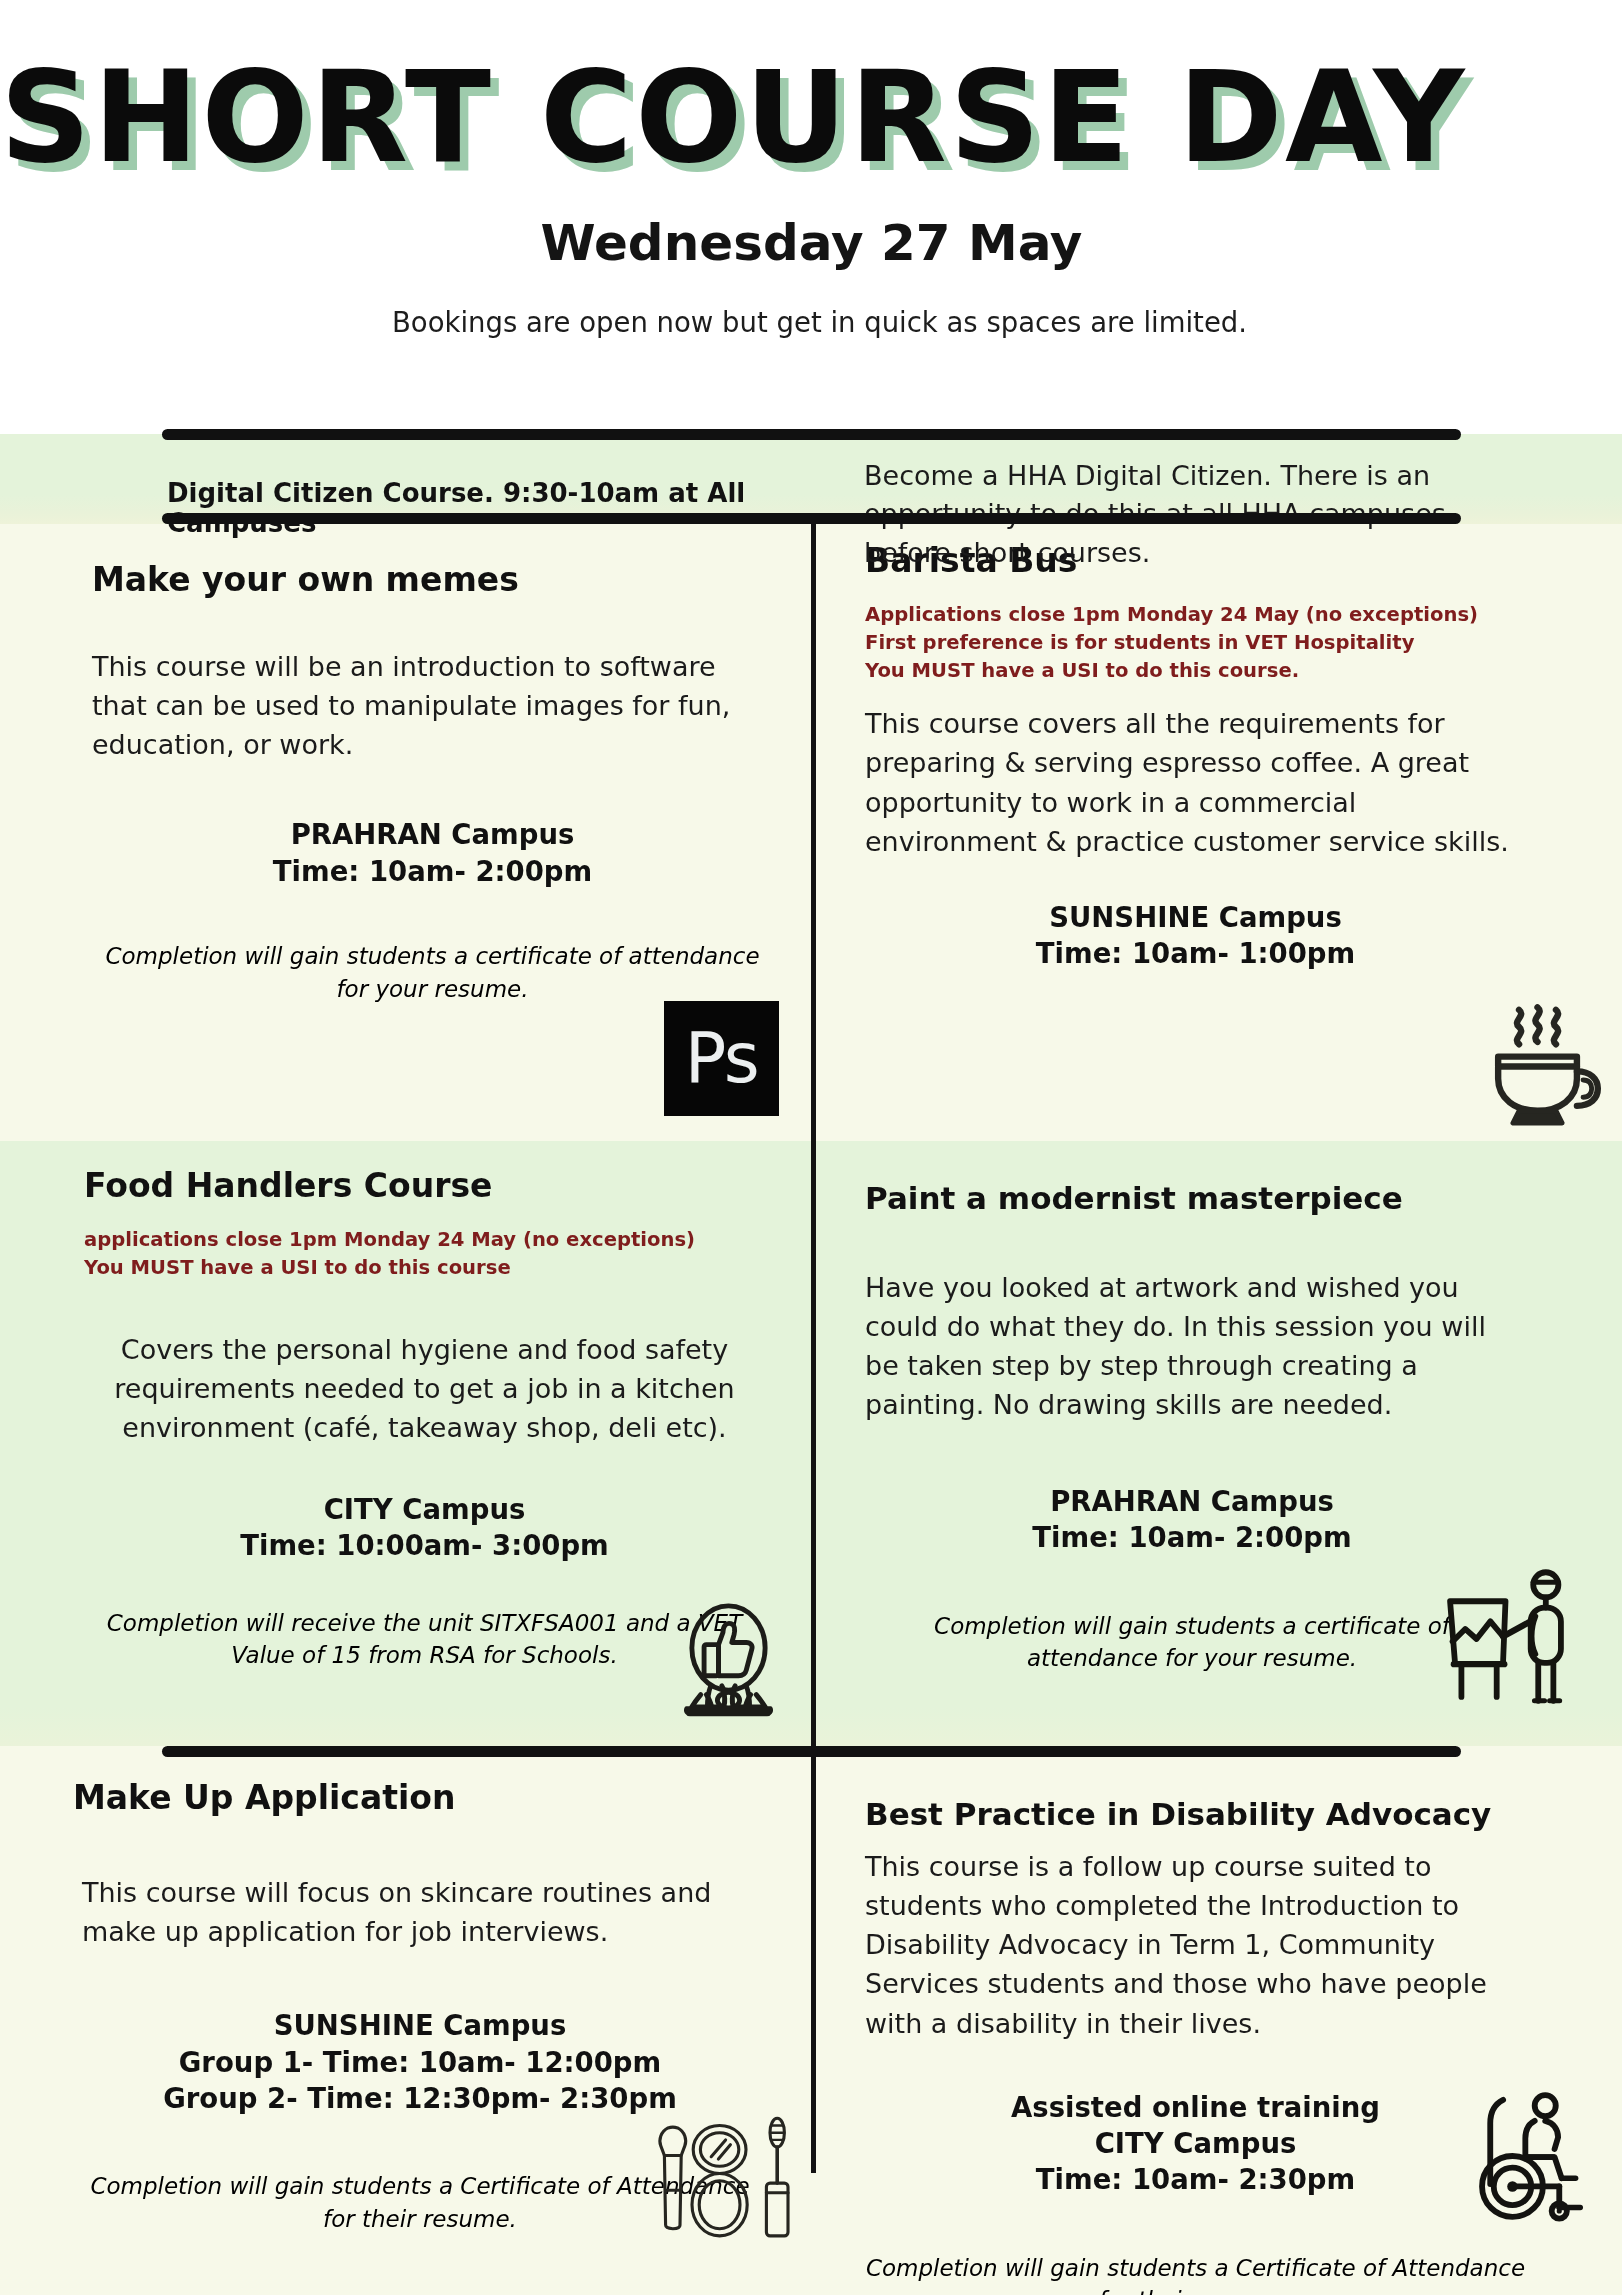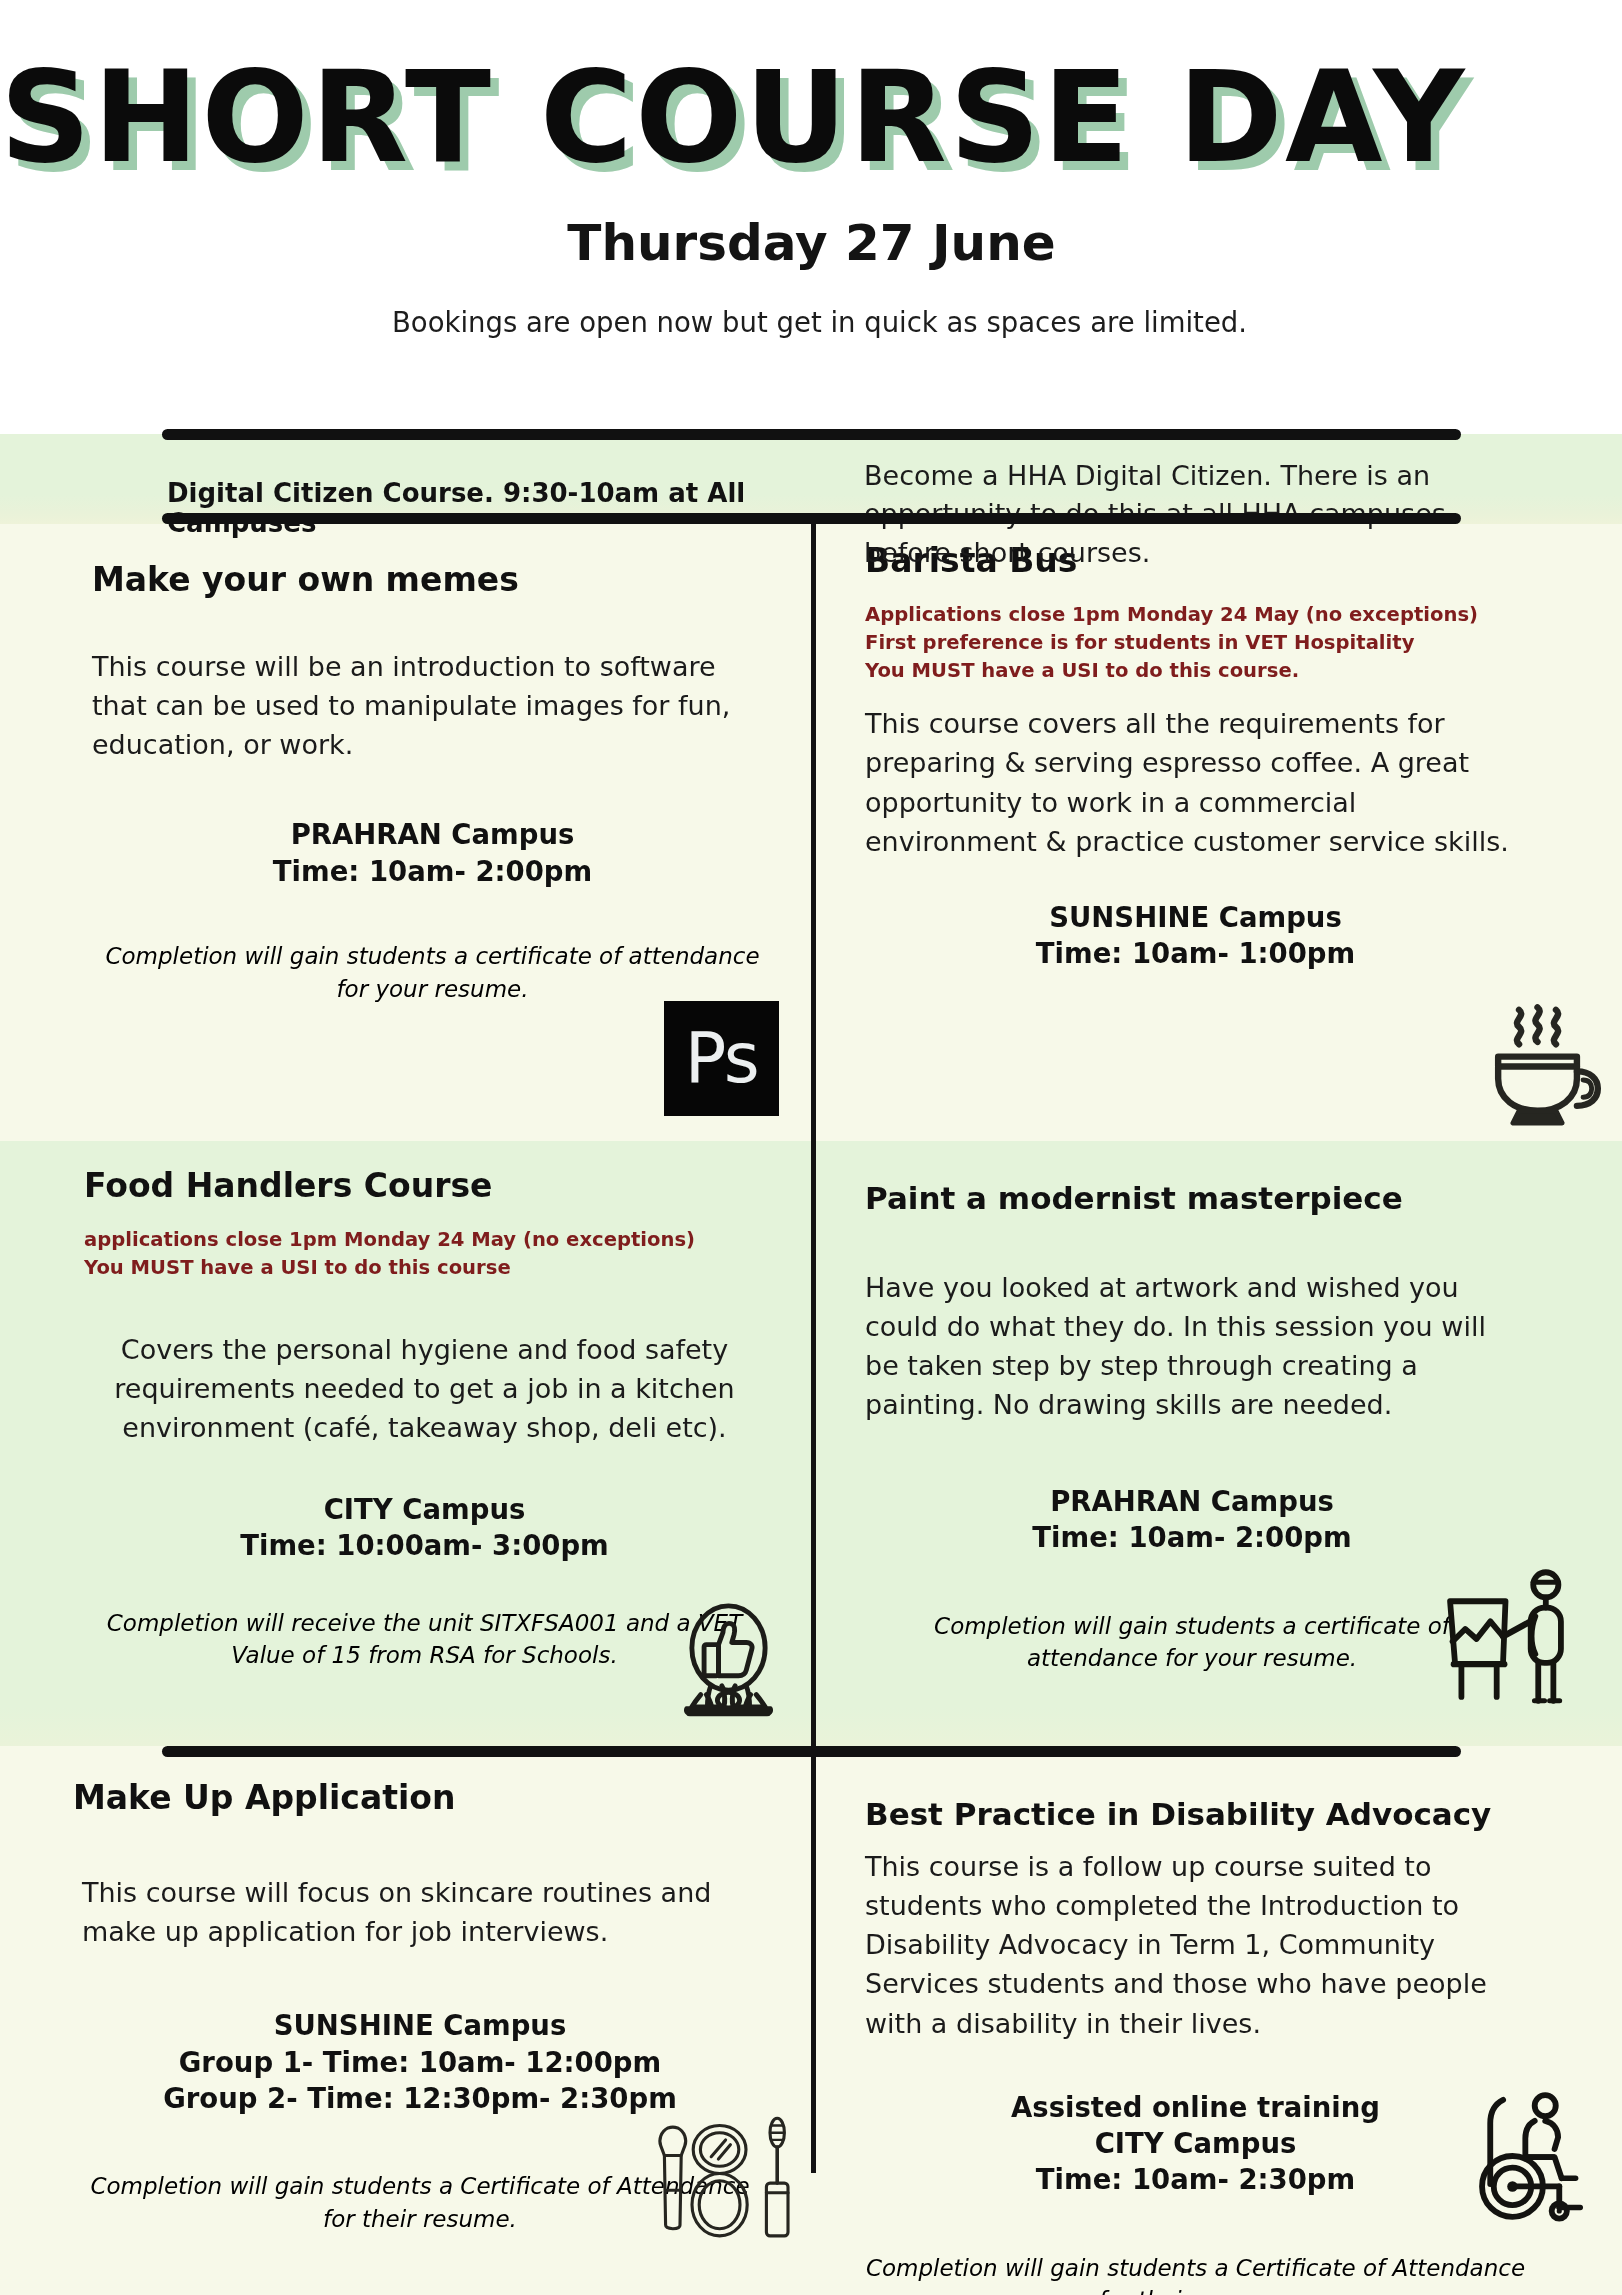--- a/index.html
+++ b/index.html
@@ -245,21 +245,21 @@
   #icon-painter  { left: 1440px; top: 1565px; width: 131px; height: 143px; }
   #icon-makeup   { left: 656px; top: 2114px; width: 144px; height: 131px; }
   #icon-wheelchair { left: 1461px; top: 2089px; width: 124px; height: 134px; }
   .icon-box svg { width: 100%; height: 100%; display: block; }
 </style>
 </head>
 <body>
 
 <div id="header">
   <div id="poster-title">SHORT COURSE DAY</div>
-  <div id="poster-date">Thursday 27 June</div>
+  <div id="poster-date">Wednesday 27 May</div>
   <div class="header-sub" id="header-sub-1">Bookings are open now but get in quick as spaces are limited.</div>
 </div>
 
 <div id="digital-band"></div>
 <div id="digital-band-fade"></div>
 <div id="digital-title">Digital Citizen Course. 9:30-10am at All Campuses</div>
 <div id="digital-desc">Become a HHA Digital Citizen. There is an opportunity to do this at all HHA campuses before short courses.</div>
 
 <div class="rule-bar" id="rule-top"></div>
 <div class="rule-bar" id="rule-mid"></div>

